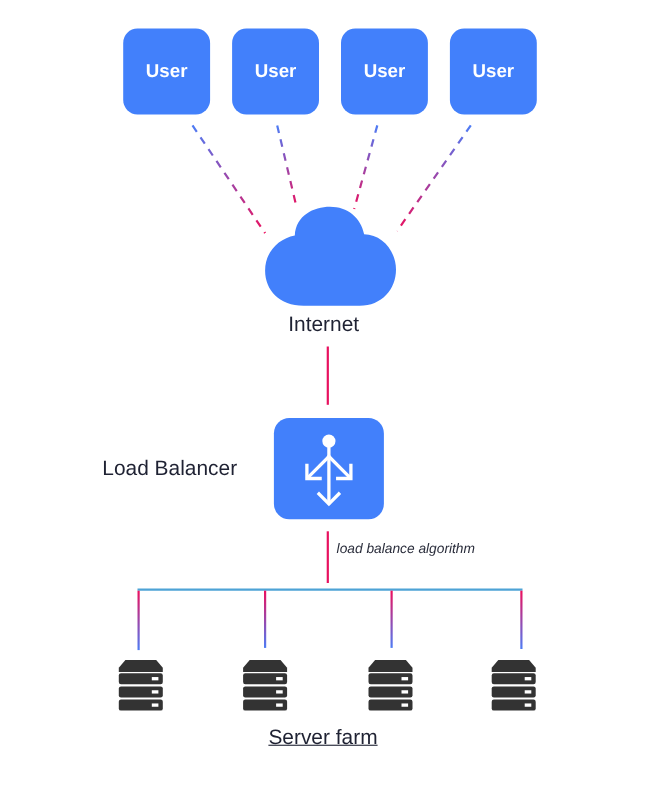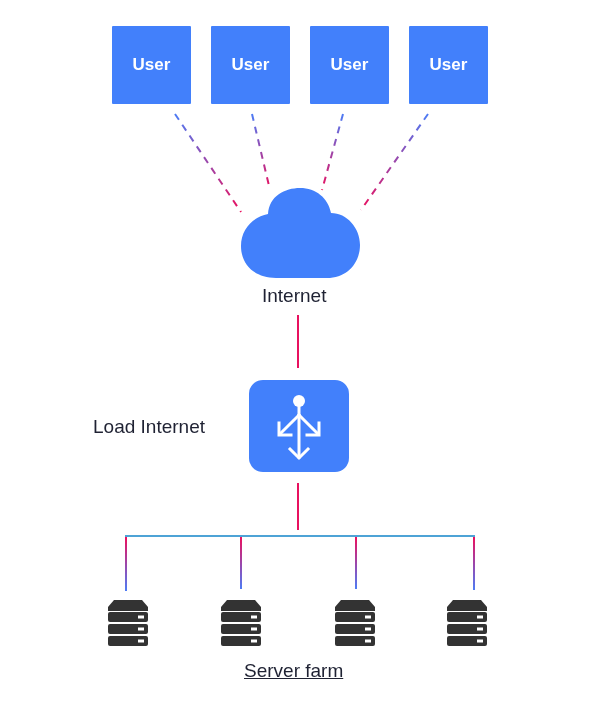--- a/index.html
+++ b/index.html
@@ -1,20 +1,20 @@
 <!DOCTYPE html>
 <html><head>
 <meta charset="utf-8">
 <style>
   html, body { margin: 0; padding: 0; background: #ffffff; }
   body { width: 600px; height: 721px; position: relative; overflow: hidden;
          font-family: "Liberation Sans", "DejaVu Sans", sans-serif; }
   #canvas { position: absolute; left: 0; top: 0; }
   .user-box { position: absolute; width: 79px; height: 78px; background: #4280fb;
-              border-radius: 1px; display: flex; align-items: center; justify-content: center;
+              border-radius: 13px; display: flex; align-items: center; justify-content: center;
               color: #ffffff; font-size: 17px; font-weight: bold; }
   .label { position: absolute; color: #1f2233; font-size: 19px; white-space: nowrap; }
   .algo { position: absolute; color: #2a2d3b; font-size: 12.5px; font-style: italic;
           text-align: center; line-height: 15px; white-space: nowrap; }
   .lb-box { position: absolute; left: 249px; top: 380px; width: 100px; height: 92px;
             background: #4280fb; border-radius: 14px; }
   .server { position: absolute; width: 42px; height: 48px; }
 </style>
 </head>
 <body>
@@ -76,36 +76,37 @@
   </div>
 <div class="user-box" style="left:310px;top:26px;">
     <span>User</span>
   </div>
 <div class="user-box" style="left:409px;top:26px;">
     <span>User</span>
   </div>
 
 <div class="label" style="left:262px;top:285px;text-align:right;">Internet</div>
 
-<div class="label" style="left:93px;top:416px;">Load Internet</div>
+<div class="label" style="left:93px;top:416px;">Load Balancer</div>
 <div class="lb-box">
   <svg width="100" height="92">
     <g stroke="#ffffff" stroke-width="3" fill="none" stroke-linecap="square">
       <circle cx="50" cy="21" r="6" fill="#ffffff" stroke="none"></circle>
       <line x1="50" y1="24" x2="50" y2="77"></line>
       <polyline points="41,69 50,78 59,69"></polyline>
       <line x1="50" y1="35" x2="31" y2="54"></line>
       <polyline points="30,43 30,55 42,55"></polyline>
       <line x1="50" y1="35" x2="69" y2="54"></line>
       <polyline points="70,43 70,55 58,55"></polyline>
     </g>
   </svg>
 </div>
 
 <div class="algo" style="left:306px;top:492px;">
+  <div>load balance algorithm</div>
 </div>
 
 <svg class="server" style="left:107px;top:599px;" viewBox="0 0 42 48">
   <path d="M7,1 H35 L41,8 V12 H1 V8 Z" fill="#333"></path>
   <rect x="1" y="13" width="40" height="10" rx="2" fill="#333"></rect>
     <rect x="31" y="16.5" width="6" height="3" fill="#fff"></rect>
   <rect x="1" y="25" width="40" height="10" rx="2" fill="#333"></rect>
     <rect x="31" y="28.5" width="6" height="3" fill="#fff"></rect>
   <rect x="1" y="37" width="40" height="10" rx="2" fill="#333"></rect>
     <rect x="31" y="40.5" width="6" height="3" fill="#fff"></rect>

